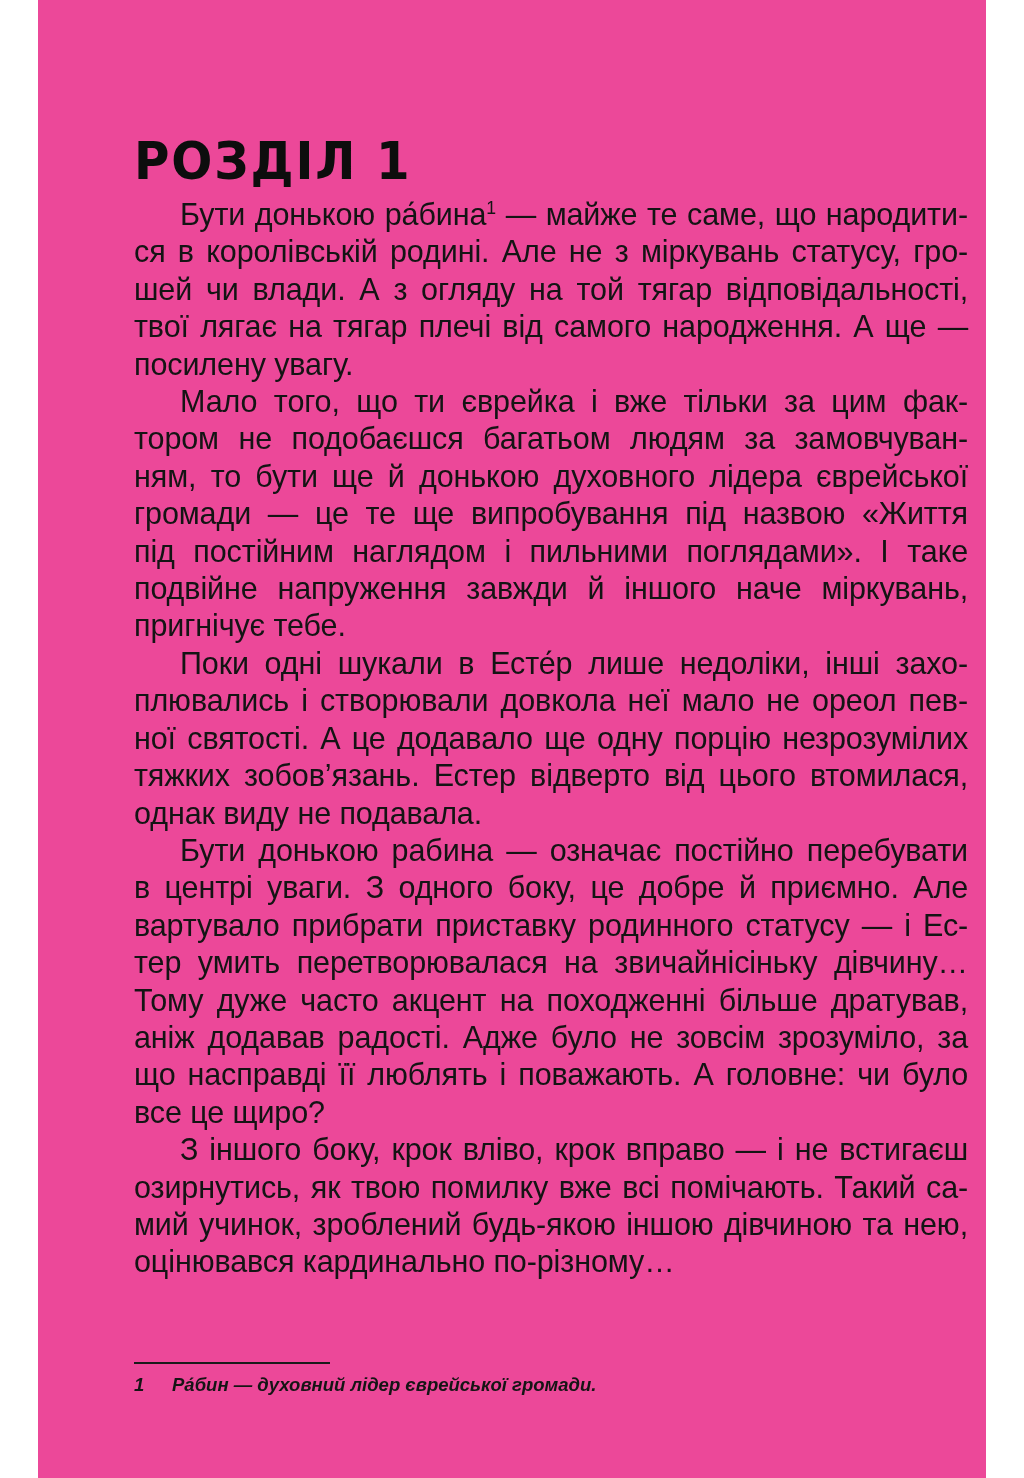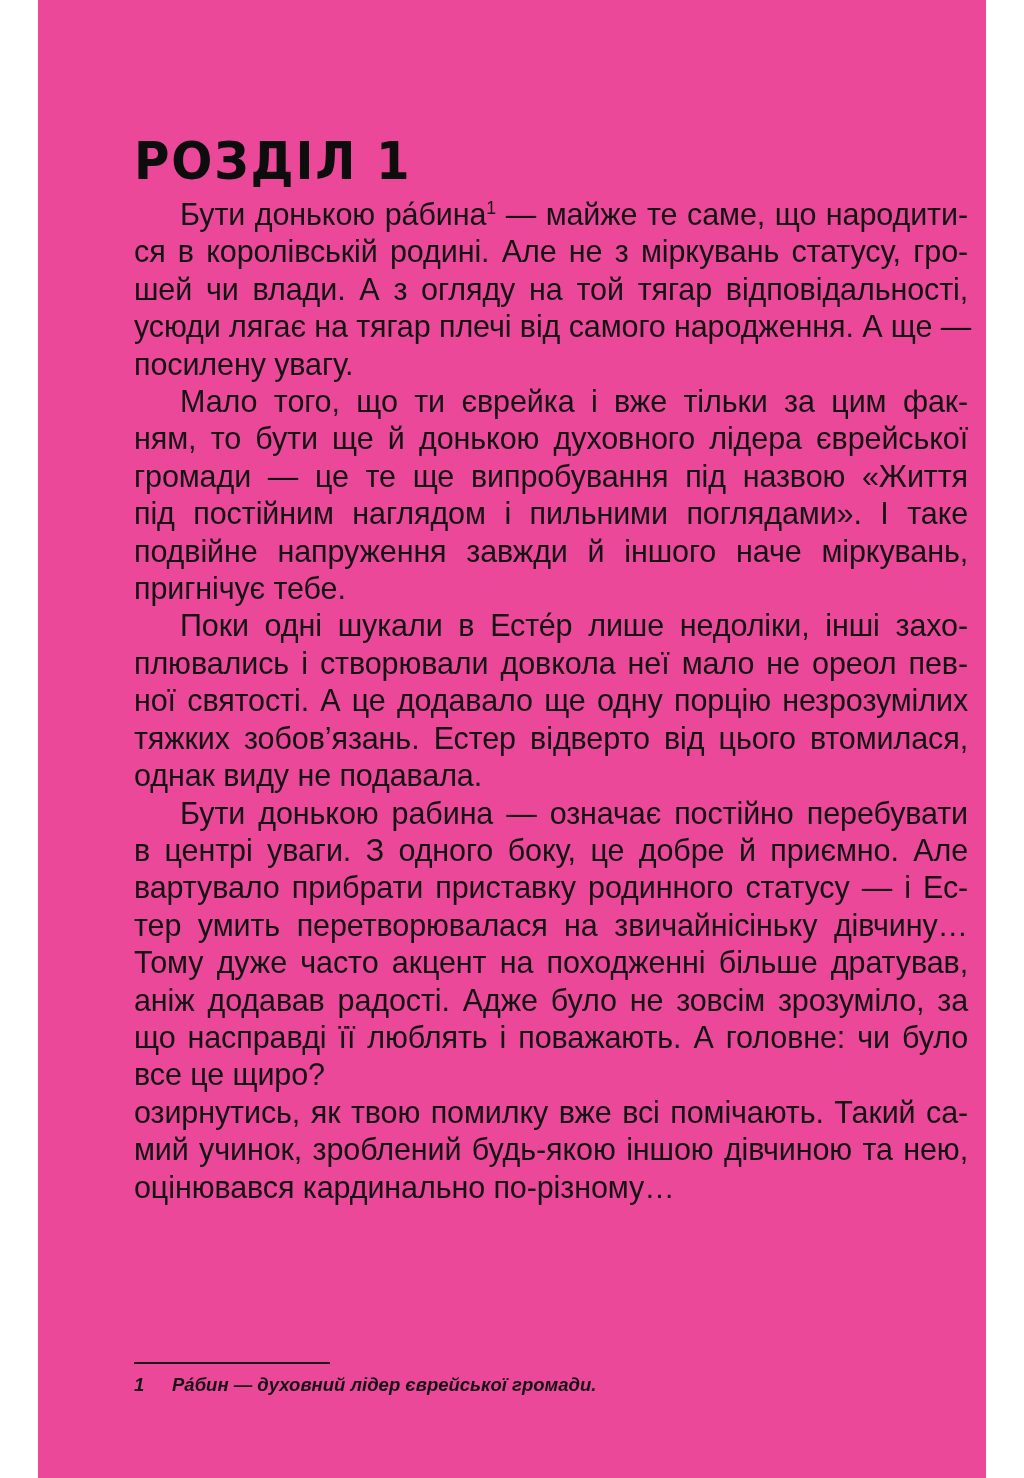--- a/index.html
+++ b/index.html
@@ -118,25 +118,26 @@
 
 <div class="page">
 
   <h1 class="chapter-title">РОЗДІЛ 1</h1>
 
   <div class="body-block">
     <p class="para">
         <span class="line indent"><span class="lead-space"></span><span class="w">Бути</span> <span class="w">донькою</span> <span class="w">ра́бина<sup class="fn-ref">1</sup></span> <span class="w">—</span> <span class="w">майже</span> <span class="w">те</span> <span class="w">саме,</span> <span class="w">що</span> <span class="w">народити-</span></span>
         <span class="line"><span class="w">ся</span> <span class="w">в</span> <span class="w">королівській</span> <span class="w">родині.</span> <span class="w">Але</span> <span class="w">не</span> <span class="w">з</span> <span class="w">міркувань</span> <span class="w">статусу,</span> <span class="w">гро-</span></span>
         <span class="line"><span class="w">шей</span> <span class="w">чи</span> <span class="w">влади.</span> <span class="w">А</span> <span class="w">з</span> <span class="w">огляду</span> <span class="w">на</span> <span class="w">той</span> <span class="w">тягар</span> <span class="w">відповідальності,</span></span>
-        <span class="line"><span class="w">усюди</span> <span class="w">лягає</span> <span class="w">на</span> <span class="w">тягар</span> <span class="w">плечі</span> <span class="w">від</span> <span class="w">самого</span> <span class="w">народження.</span> <span class="w">А</span> <span class="w">ще</span> <span class="w">—</span></span>
+        <span class="line"><span class="w">твої</span> <span class="w">лягає</span> <span class="w">на</span> <span class="w">тягар</span> <span class="w">плечі</span> <span class="w">від</span> <span class="w">самого</span> <span class="w">народження.</span> <span class="w">А</span> <span class="w">ще</span> <span class="w">—</span></span>
         <span class="line last"><span class="w">посилену</span> <span class="w">увагу.</span></span>
       </p>
     <p class="para">
         <span class="line indent"><span class="lead-space"></span><span class="w">Мало</span> <span class="w">того,</span> <span class="w">що</span> <span class="w">ти</span> <span class="w">єврейка</span> <span class="w">і</span> <span class="w">вже</span> <span class="w">тільки</span> <span class="w">за</span> <span class="w">цим</span> <span class="w">фак-</span></span>
+        <span class="line"><span class="w">тором</span> <span class="w">не</span> <span class="w">подобаєшся</span> <span class="w">багатьом</span> <span class="w">людям</span> <span class="w">за</span> <span class="w">замовчуван-</span></span>
         <span class="line"><span class="w">ням,</span> <span class="w">то</span> <span class="w">бути</span> <span class="w">ще</span> <span class="w">й</span> <span class="w">донькою</span> <span class="w">духовного</span> <span class="w">лідера</span> <span class="w">єврейської</span></span>
         <span class="line"><span class="w">громади</span> <span class="w">—</span> <span class="w">це</span> <span class="w">те</span> <span class="w">ще</span> <span class="w">випробування</span> <span class="w">під</span> <span class="w">назвою</span> <span class="w">«Життя</span></span>
         <span class="line"><span class="w">під</span> <span class="w">постійним</span> <span class="w">наглядом</span> <span class="w">і</span> <span class="w">пильними</span> <span class="w">поглядами».</span> <span class="w">І</span> <span class="w">таке</span></span>
         <span class="line"><span class="w">подвійне</span> <span class="w">напруження</span> <span class="w">завжди</span> <span class="w">й</span> <span class="w">іншого</span> <span class="w">наче</span> <span class="w">міркувань,</span></span>
         <span class="line last"><span class="w">пригнічує</span> <span class="w">тебе.</span></span>
       </p>
     <p class="para">
         <span class="line indent"><span class="lead-space"></span><span class="w">Поки</span> <span class="w">одні</span> <span class="w">шукали</span> <span class="w">в</span> <span class="w">Есте́р</span> <span class="w">лише</span> <span class="w">недоліки,</span> <span class="w">інші</span> <span class="w">захо-</span></span>
         <span class="line"><span class="w">плювались</span> <span class="w">і</span> <span class="w">створювали</span> <span class="w">довкола</span> <span class="w">неї</span> <span class="w">мало</span> <span class="w">не</span> <span class="w">ореол</span> <span class="w">пев-</span></span>
         <span class="line"><span class="w">ної</span> <span class="w">святості.</span> <span class="w">А</span> <span class="w">це</span> <span class="w">додавало</span> <span class="w">ще</span> <span class="w">одну</span> <span class="w">порцію</span> <span class="w">незрозумілих</span></span>
@@ -147,20 +148,21 @@
         <span class="line indent"><span class="lead-space"></span><span class="w">Бути</span> <span class="w">донькою</span> <span class="w">рабина</span> <span class="w">—</span> <span class="w">означає</span> <span class="w">постійно</span> <span class="w">перебувати</span></span>
         <span class="line"><span class="w">в</span> <span class="w">центрі</span> <span class="w">уваги.</span> <span class="w">З</span> <span class="w">одного</span> <span class="w">боку,</span> <span class="w">це</span> <span class="w">добре</span> <span class="w">й</span> <span class="w">приємно.</span> <span class="w">Але</span></span>
         <span class="line"><span class="w">вартувало</span> <span class="w">прибрати</span> <span class="w">приставку</span> <span class="w">родинного</span> <span class="w">статусу</span> <span class="w">—</span> <span class="w">і</span> <span class="w">Ес-</span></span>
         <span class="line"><span class="w">тер</span> <span class="w">умить</span> <span class="w">перетворювалася</span> <span class="w">на</span> <span class="w">звичайнісіньку</span> <span class="w">дівчину…</span></span>
         <span class="line"><span class="w">Тому</span> <span class="w">дуже</span> <span class="w">часто</span> <span class="w">акцент</span> <span class="w">на</span> <span class="w">походженні</span> <span class="w">більше</span> <span class="w">дратував,</span></span>
         <span class="line"><span class="w">аніж</span> <span class="w">додавав</span> <span class="w">радості.</span> <span class="w">Адже</span> <span class="w">було</span> <span class="w">не</span> <span class="w">зовсім</span> <span class="w">зрозуміло,</span> <span class="w">за</span></span>
         <span class="line"><span class="w">що</span> <span class="w">насправді</span> <span class="w">її</span> <span class="w">люблять</span> <span class="w">і</span> <span class="w">поважають.</span> <span class="w">А</span> <span class="w">головне:</span> <span class="w">чи</span> <span class="w">було</span></span>
         <span class="line last"><span class="w">все</span> <span class="w">це</span> <span class="w">щиро?</span></span>
       </p>
     <p class="para">
+        <span class="line indent"><span class="lead-space"></span><span class="w">З</span> <span class="w">іншого</span> <span class="w">боку,</span> <span class="w">крок</span> <span class="w">вліво,</span> <span class="w">крок</span> <span class="w">вправо</span> <span class="w">—</span> <span class="w">і</span> <span class="w">не</span> <span class="w">встигаєш</span></span>
         <span class="line"><span class="w">озирнутись,</span> <span class="w">як</span> <span class="w">твою</span> <span class="w">помилку</span> <span class="w">вже</span> <span class="w">всі</span> <span class="w">помічають.</span> <span class="w">Такий</span> <span class="w">са-</span></span>
         <span class="line"><span class="w">мий</span> <span class="w">учинок,</span> <span class="w">зроблений</span> <span class="w">будь-якою</span> <span class="w">іншою</span> <span class="w">дівчиною</span> <span class="w">та</span> <span class="w">нею,</span></span>
         <span class="line last"><span class="w">оцінювався</span> <span class="w">кардинально</span> <span class="w">по-різному…</span></span>
       </p>
   </div>
 
   <div class="footnote-area">
     <div class="footnote-rule"></div>
     <div class="footnote">
       <span class="fn-num">1</span>

